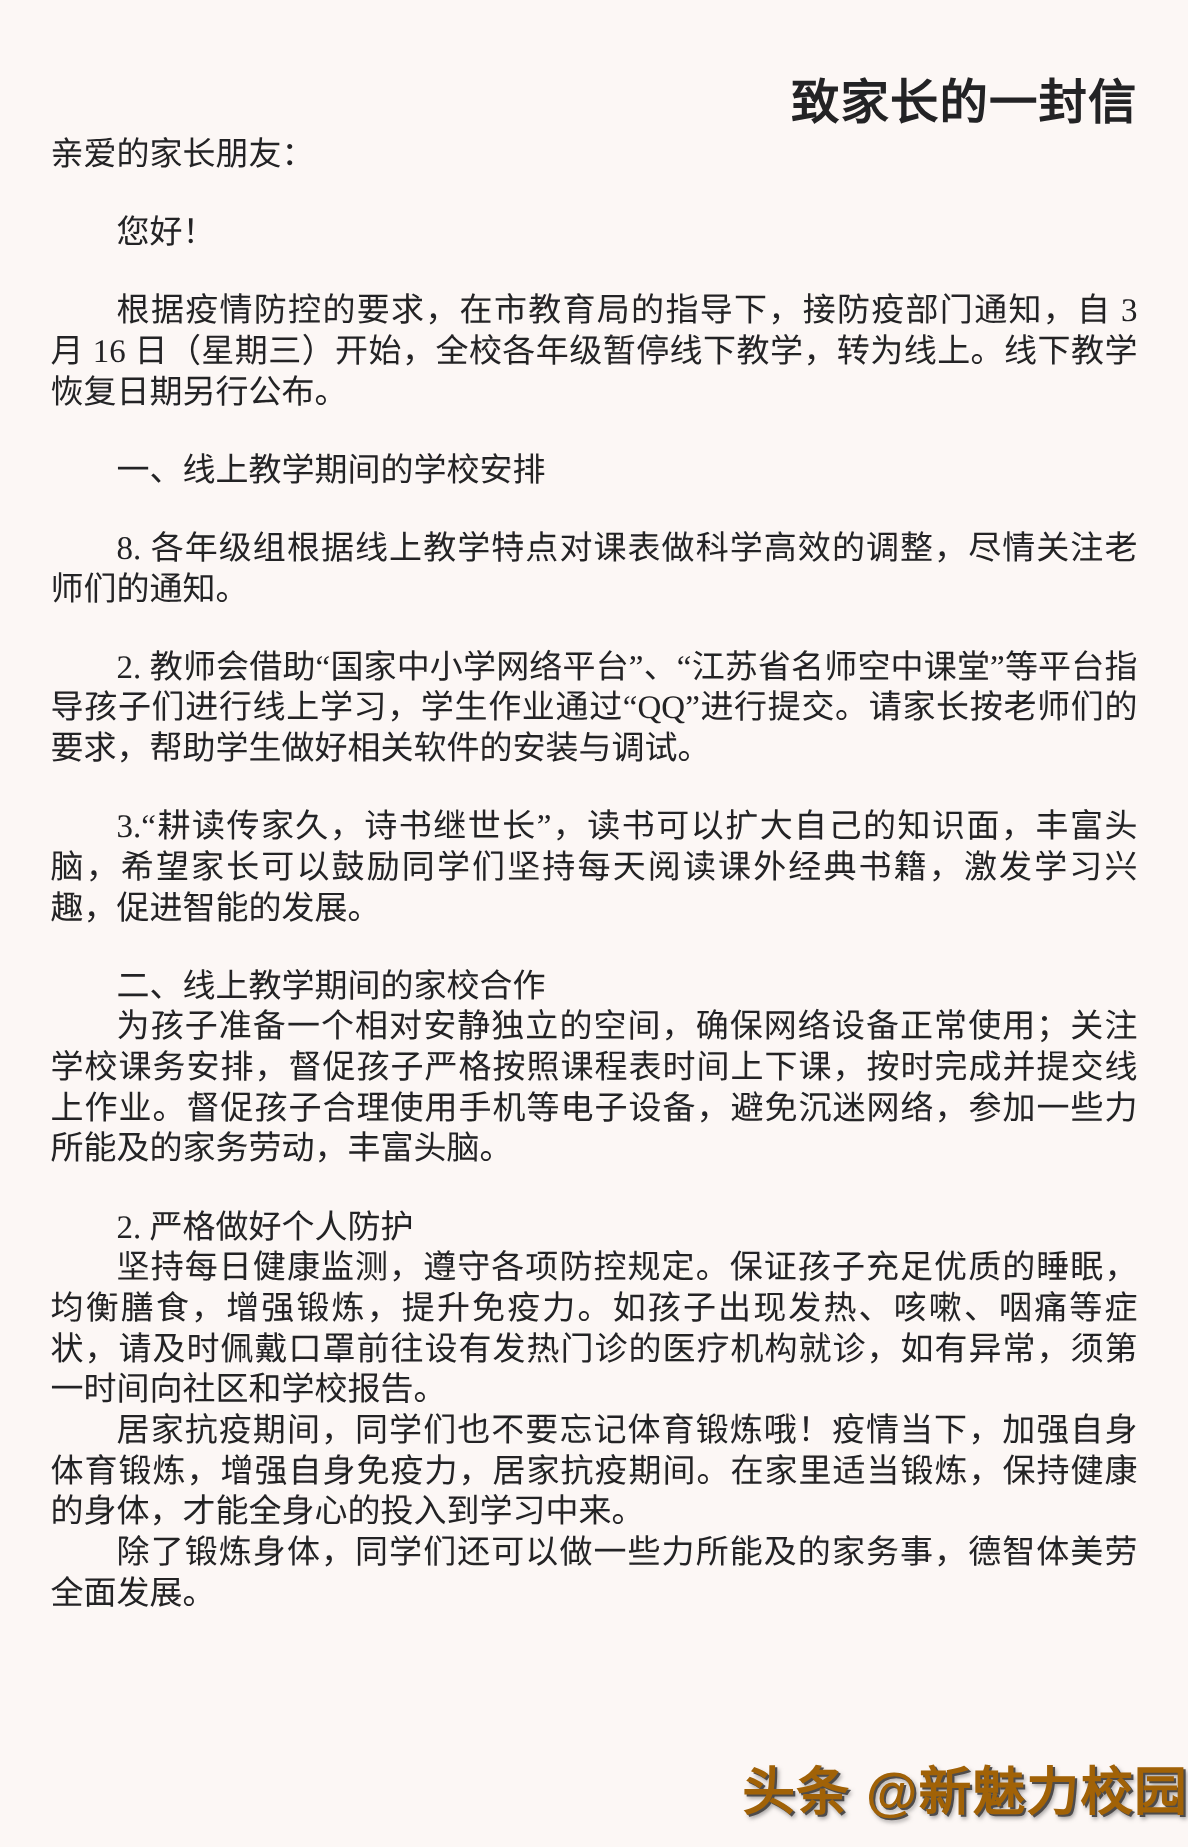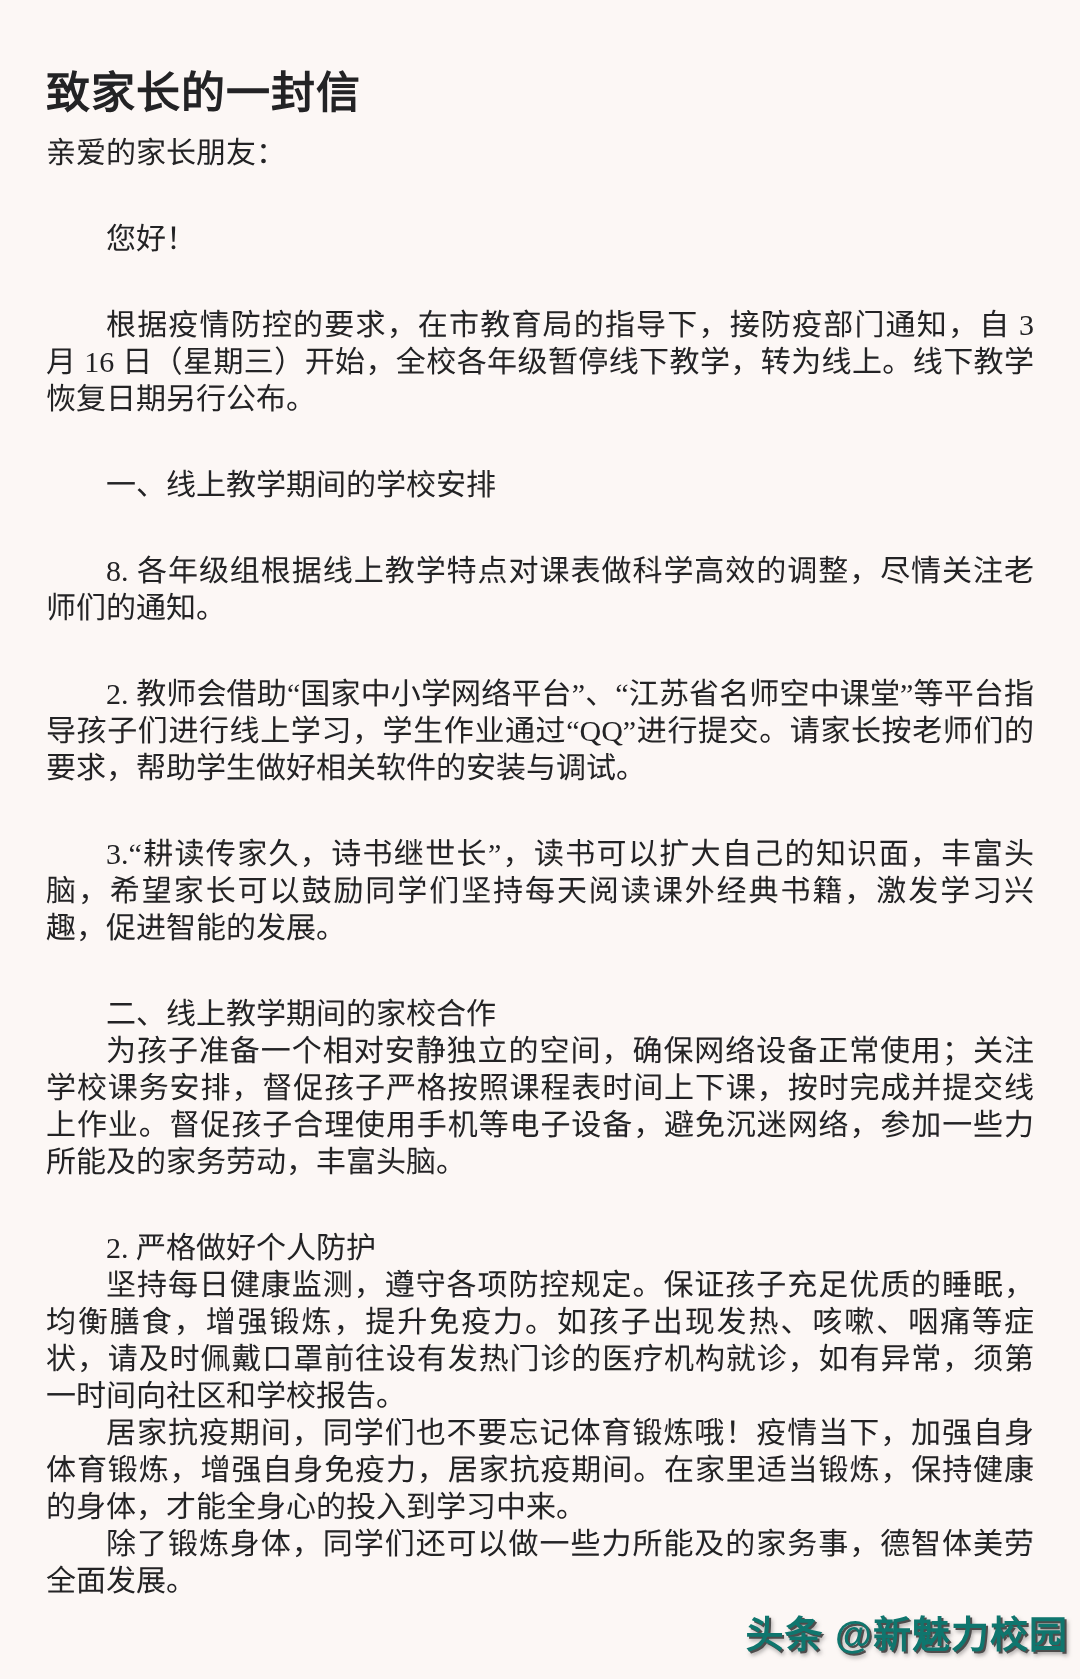--- a/index.html
+++ b/index.html
@@ -16,42 +16,42 @@
     font-family: "Liberation Serif", "DejaVu Serif", serif;
   }
   .page {
     padding: 30px 46px 0 46px;
     box-sizing: border-box;
   }
   .doc-title {
     font-size: 44px;
     font-weight: 700;
     line-height: 52px;
-    text-align: left;
+    text-align: right;
     letter-spacing: 1px;
     margin: 38px 0 0 0;
   }
   .line, .para {
     font-size: 30px;
     line-height: 37px;
     margin: 0;
     text-align: justify;
   }
   .indent { text-indent: 2em; }
-  .gap    { margin-top: 49px; }
-  .salutation { margin-top: 14px; }
+  .gap    { margin-top: 34px; }
+  .salutation { margin-top: 2px; }
   .watermark {
     position: absolute;
-    right: 12px;
+    right: 0;
     bottom: 20px;
     font-family: "Liberation Sans", "DejaVu Sans", sans-serif;
     font-weight: 700;
-    font-size: 38px;
+    font-size: 48px;
     letter-spacing: 1px;
-    color: #0f766e;
+    color: #a16207;
     text-shadow: 2px 2px 0 rgba(72,70,70,0.95), 3px 4px 4px rgba(90,88,88,0.55);
   }
 </style>
 </head>
 <body>
 
 <div class="page">
 
   <h1 class="doc-title">致家长的一封信</h1>
 

